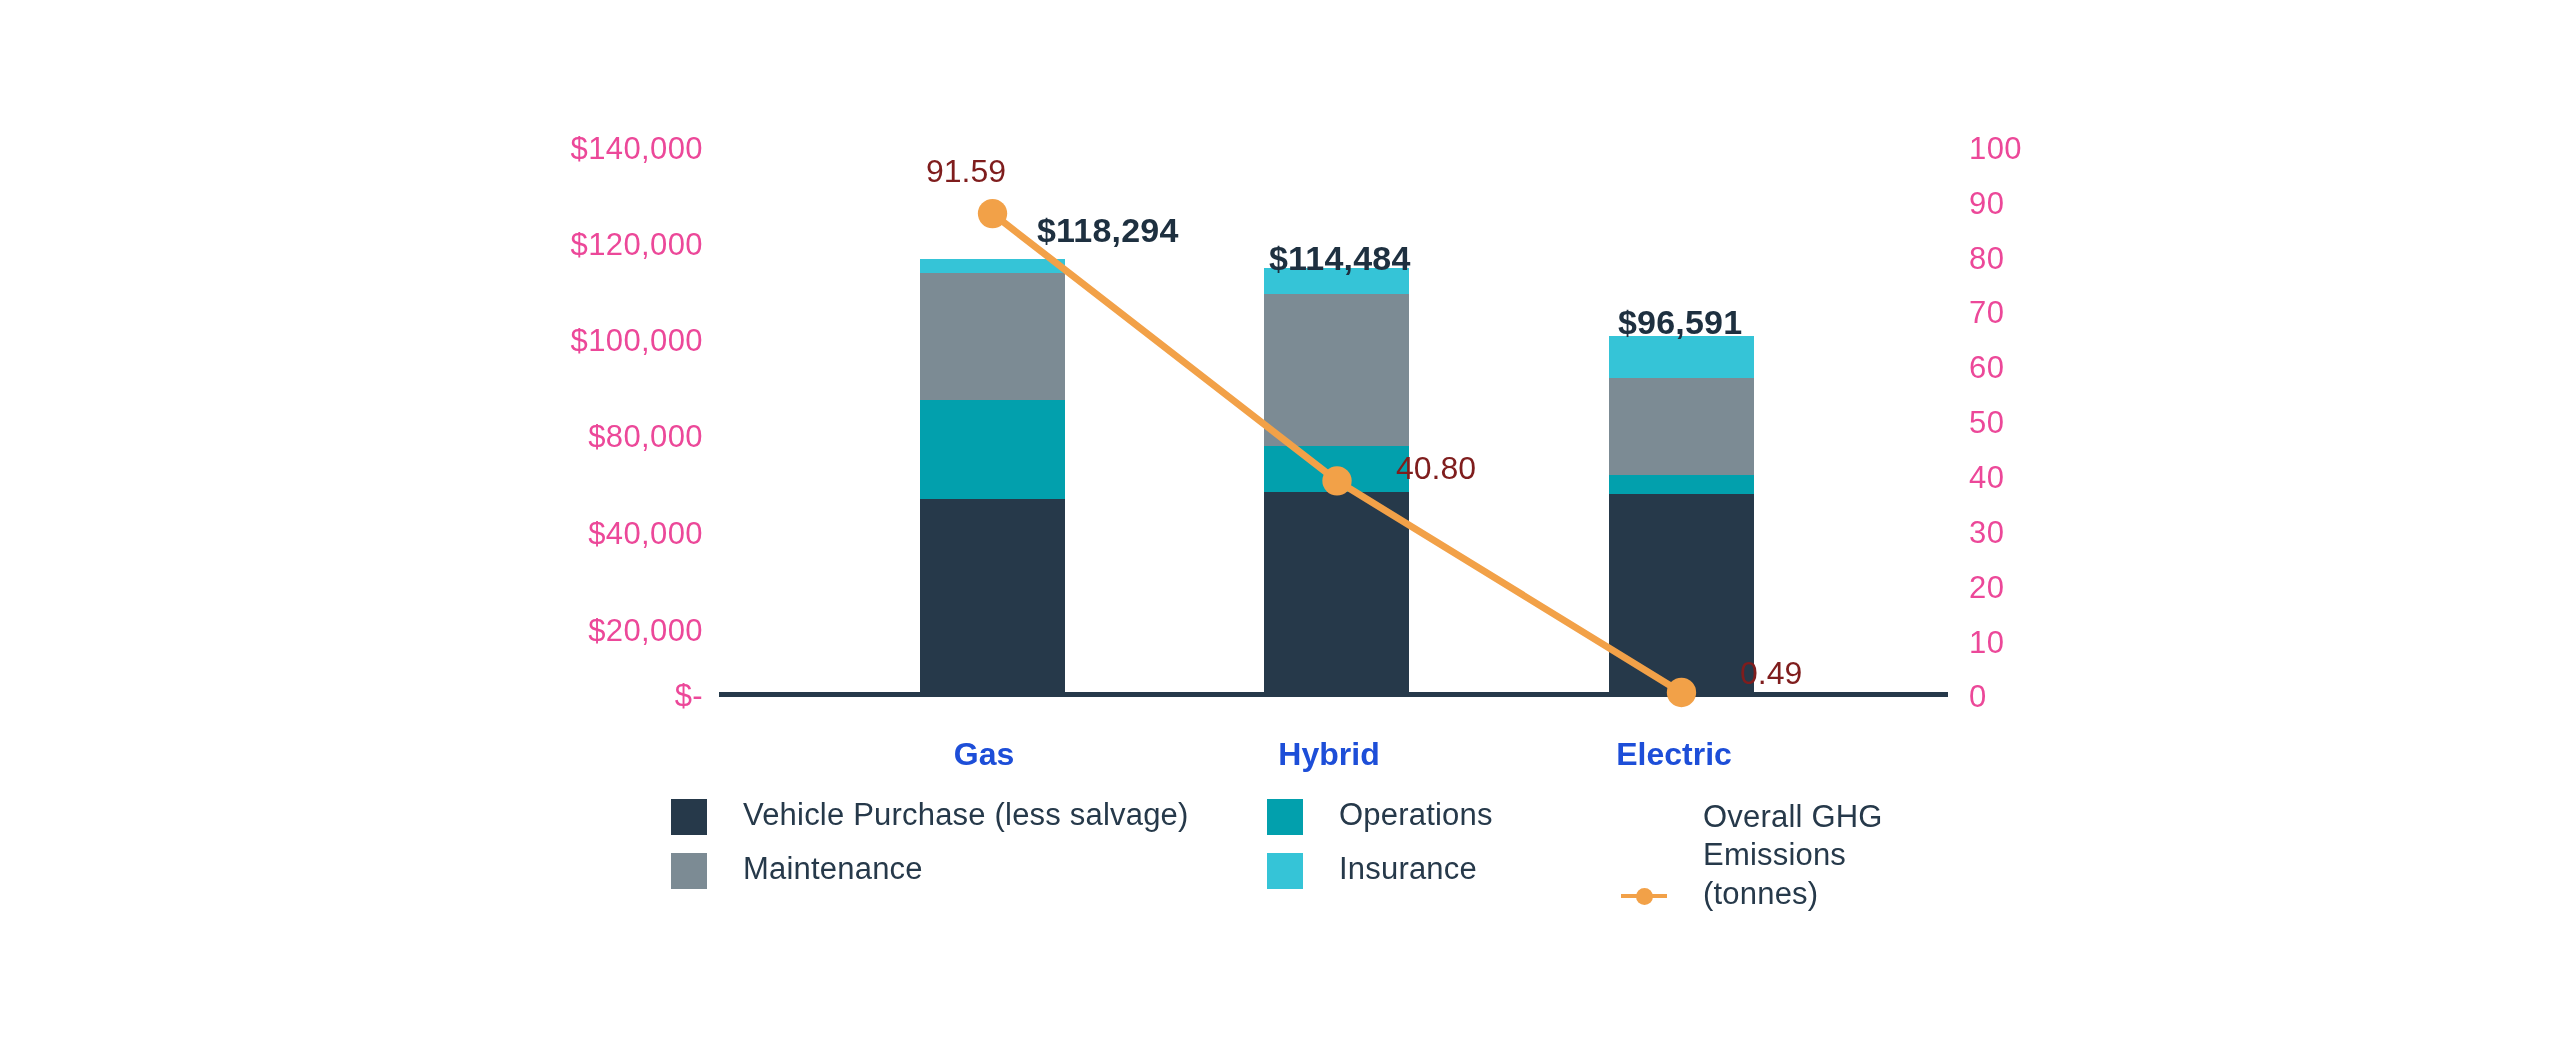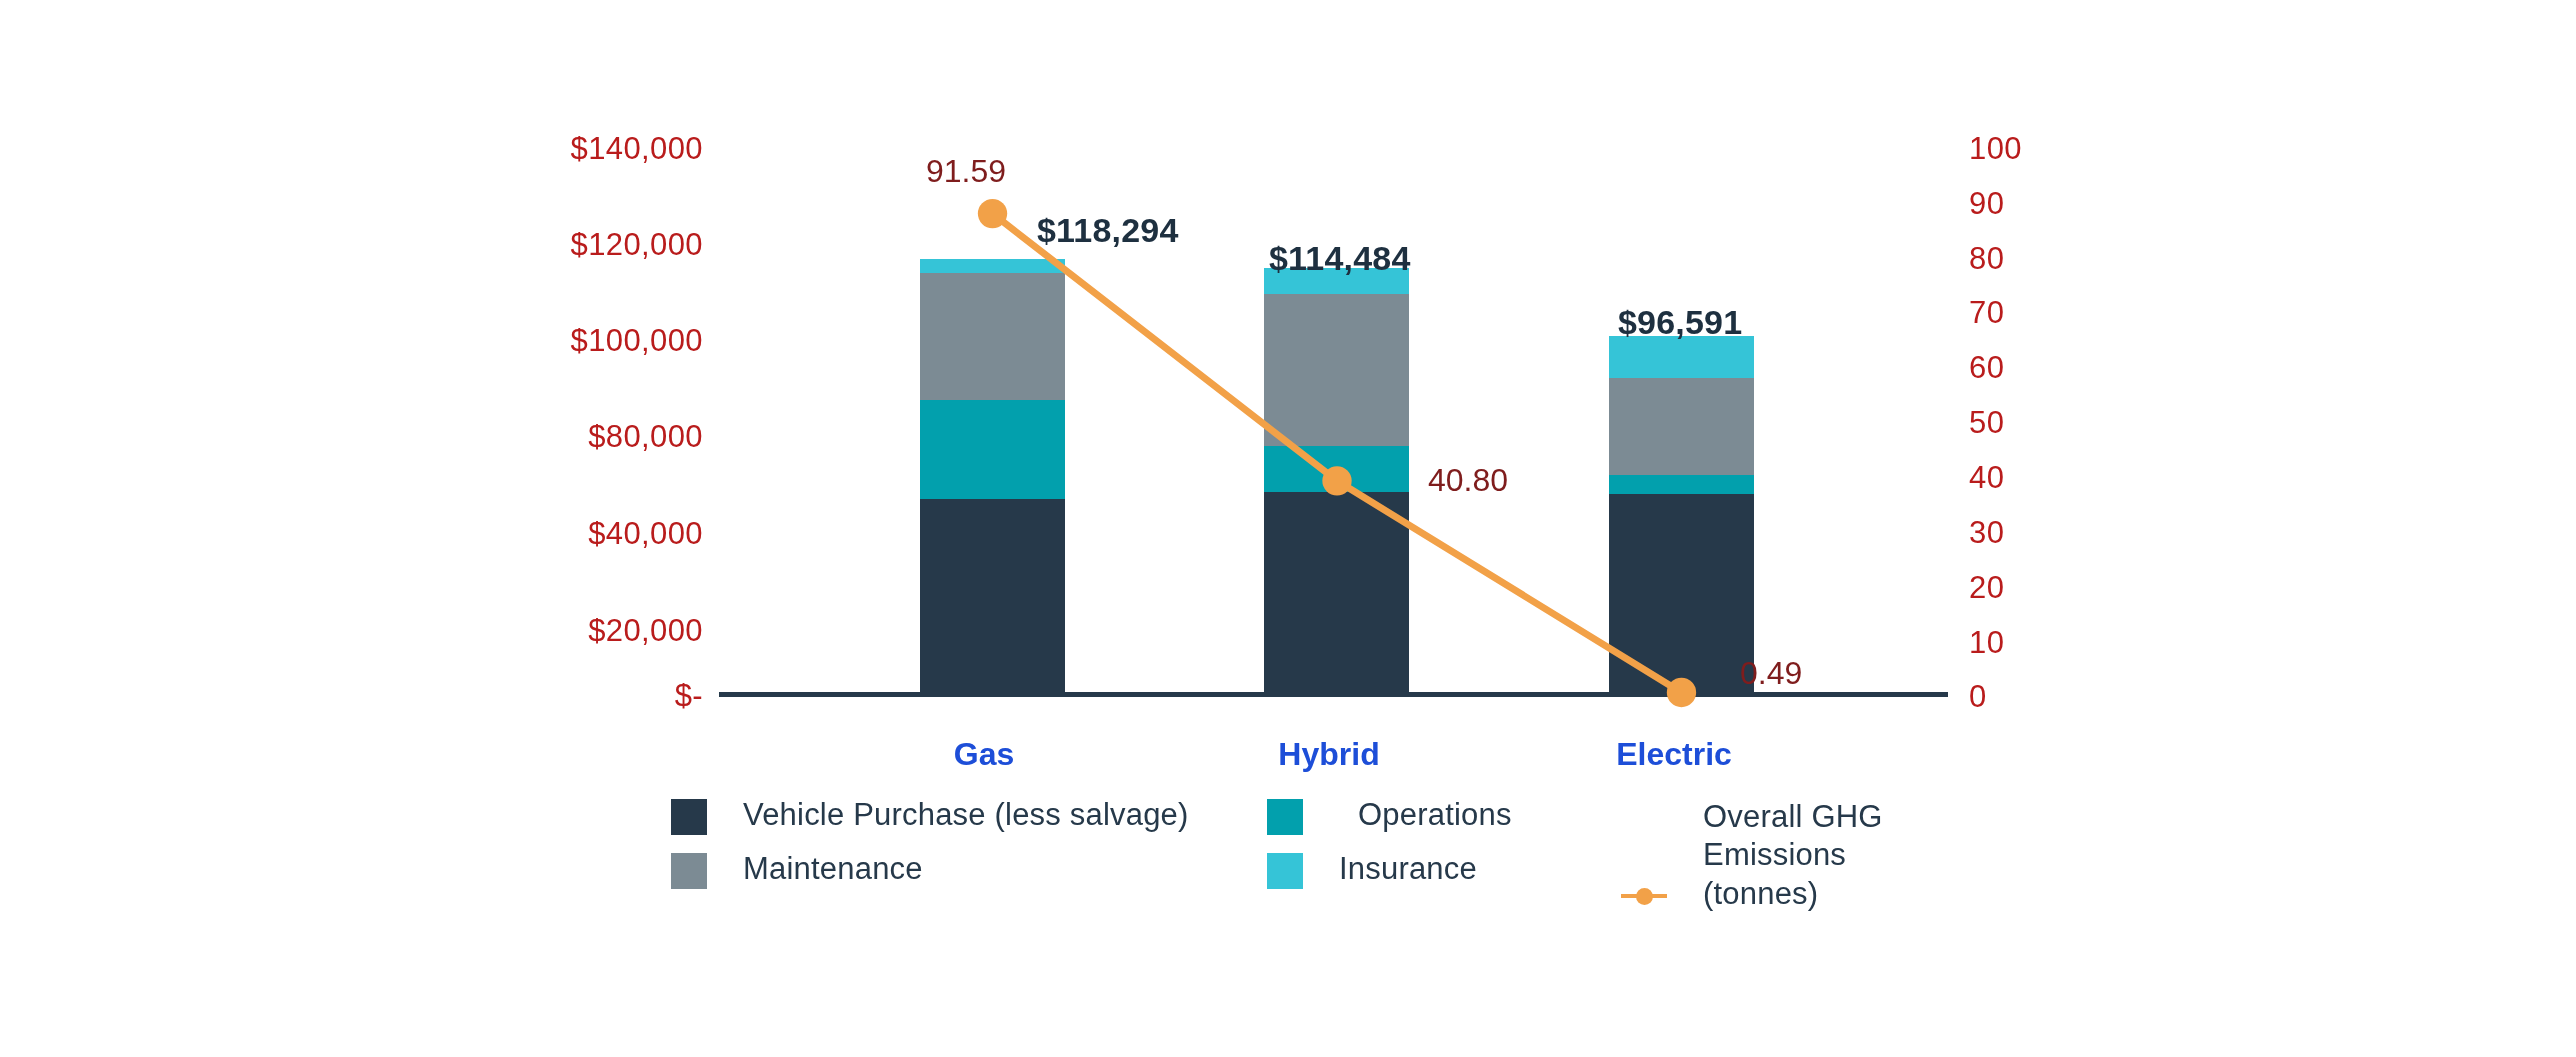--- a/index.html
+++ b/index.html
@@ -20,21 +20,21 @@
     position: absolute;
     left: 0; top: 0;
     width: 2576px;
     height: 1058px;
   }
 
   
   .ytick {
     position: absolute;
     font-size: 31px;
-    color: #b91c1c;
+    color: #ec4899;
     letter-spacing: 0.4px;
     white-space: nowrap;
     line-height: 1;
   }
   .ytick-left {
     text-align: right;
     right: 0;
   }
   .ytick-right {
     text-align: right;
@@ -228,41 +228,41 @@
 
   <div id="line-layer">
     <svg width="1236" height="587" viewBox="0 0 1600 760">
       <polyline points="354,116 800,462 1246,736" fill="none" stroke="#f2a148" stroke-width="9" stroke-linecap="round" stroke-linejoin="round"></polyline>
       <circle cx="354" cy="116" r="19" fill="#f2a148"></circle>
       <circle cx="800" cy="462" r="19" fill="#f2a148"></circle>
       <circle cx="1246" cy="736" r="19" fill="#f2a148"></circle>
     </svg>
 
     <div class="ghg-label" style="left:207px; top:31px;">91.59</div>
-    <div class="ghg-label" style="left:677px; top:340px;margin-left:32px;">40.80</div>
+    <div class="ghg-label" style="left:677px; top:328px;">40.80</div>
     <div class="ghg-label" style="left:1021px; top:533px;">0.49</div>
   </div>
 
   <div class="cat-label" style="left:919px; top:738px; width:130px;">Gas</div>
   <div class="cat-label" style="left:1264px; top:738px; width:130px;">Hybrid</div>
   <div class="cat-label" style="left:1609px; top:738px; width:130px;">Electric</div>
 
   <div id="legend">
 
     <div class="legend-item" style="left:0px; top:0px;">
       <span class="swatch" style="background:#26394a;"></span>
       <span class="legend-text">Vehicle Purchase (less salvage)</span>
     </div>
 
     <div class="legend-item" style="left:0px; top:54px;">
       <span class="swatch" style="background:#7c8b94;"></span>
       <span class="legend-text">Maintenance</span>
     </div>
 
-    <div class="legend-item" style="left:596px; top:0px;gap:19px;">
+    <div class="legend-item" style="left:596px; top:0px;">
       <span class="swatch" style="background:#02a0ad;"></span>
       <span class="legend-text">Operations</span>
     </div>
 
     <div class="legend-item" style="left:596px; top:54px;">
       <span class="swatch" style="background:#35c4d7;"></span>
       <span class="legend-text">Insurance</span>
     </div>
 
     <div class="legend-item" style="left:950px; top:1.5px;">

